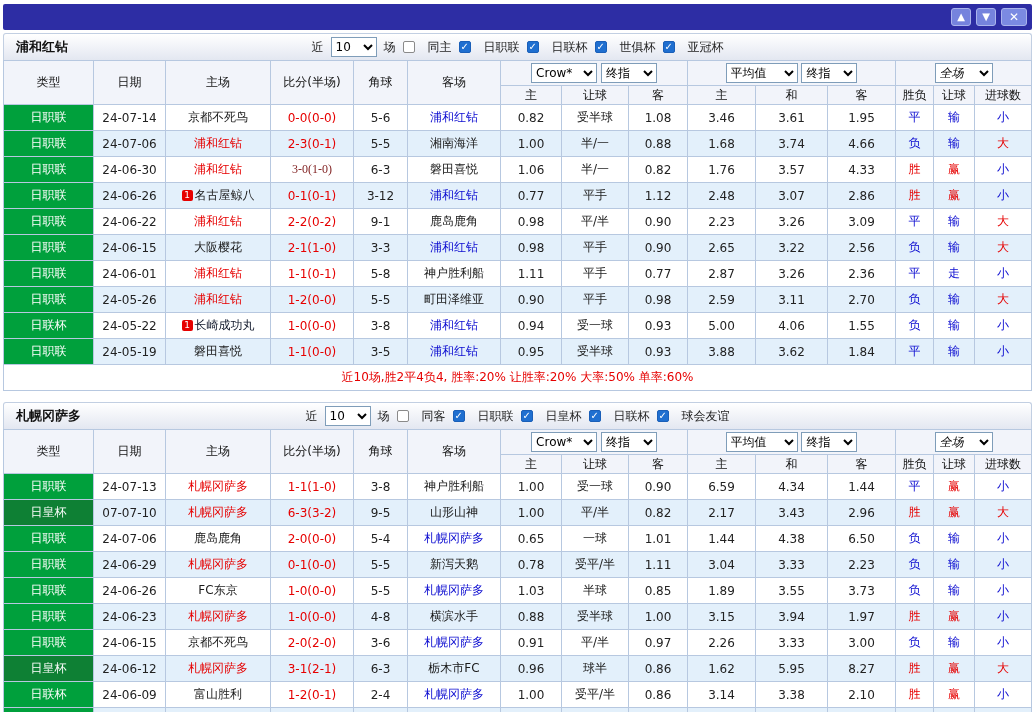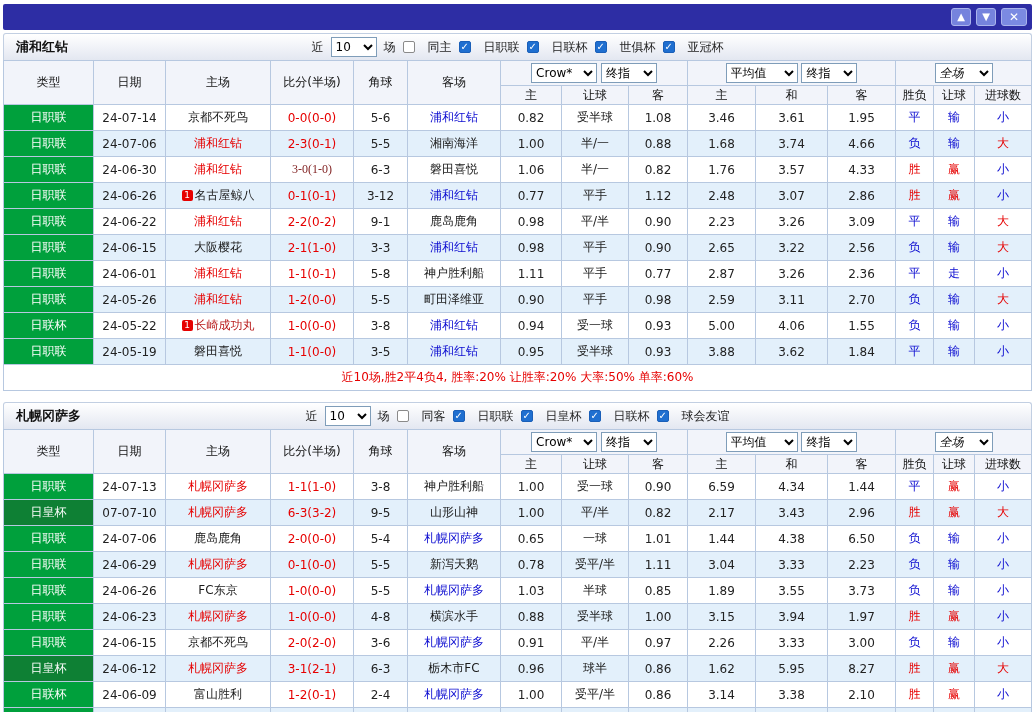--- a/index.html
+++ b/index.html
@@ -269,21 +269,21 @@
             <td><span>2.59</span></td>
             <td><span>3.11</span></td>
             <td><span>2.70</span></td>
             <td><span style="color: rgb(10, 10, 208);">负</span></td>
             <td><span style="color: rgb(10, 10, 208);">输</span></td>
             <td><span style="color: rgb(230, 0, 0);">大</span></td>
           </tr>
           <tr>
             <td style="background: rgb(0, 160, 60); color: rgb(255, 255, 255);"><span>日联杯</span></td>
             <td><span>24-05-22</span></td>
-            <td><span class="badge">1</span><span style="color: #b91c1c;">长崎成功丸</span></td>
+            <td><span class="badge">1</span><span style="color: #0f172a;">长崎成功丸</span></td>
             <td><span style="color: rgb(230, 0, 0);">1-0(0-0)</span></td>
             <td><span>3-8</span></td>
             <td><span style="color: rgb(10, 10, 208);">浦和红钻</span></td>
             <td><span>0.94</span></td>
             <td><span>受一球</span></td>
             <td><span>0.93</span></td>
             <td><span>5.00</span></td>
             <td><span>4.06</span></td>
             <td><span>1.55</span></td>
             <td><span style="color: rgb(10, 10, 208);">负</span></td>

